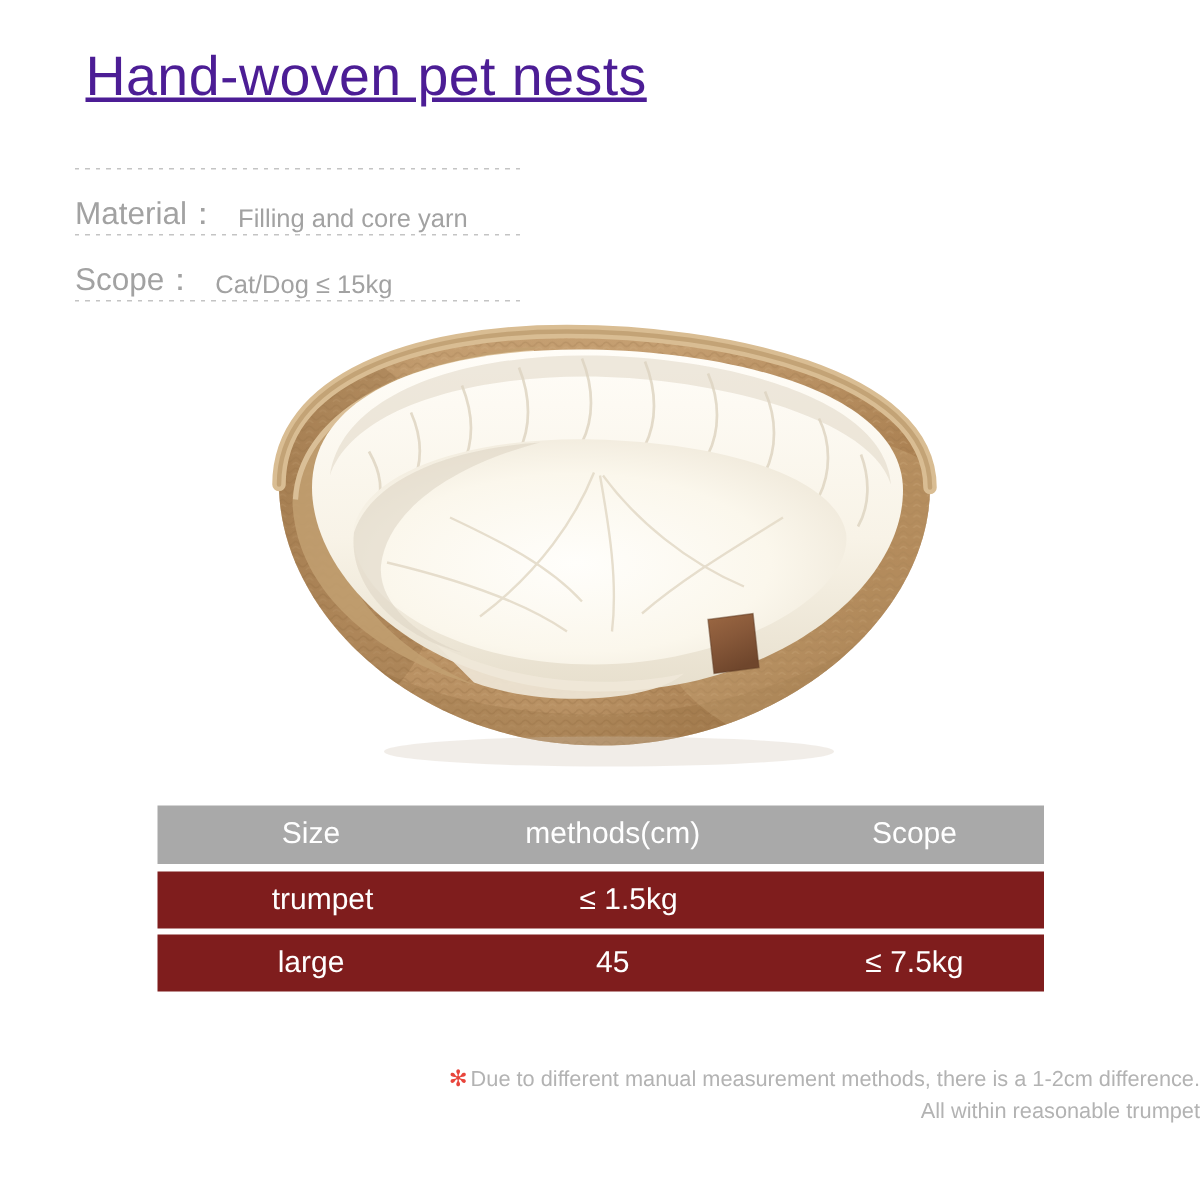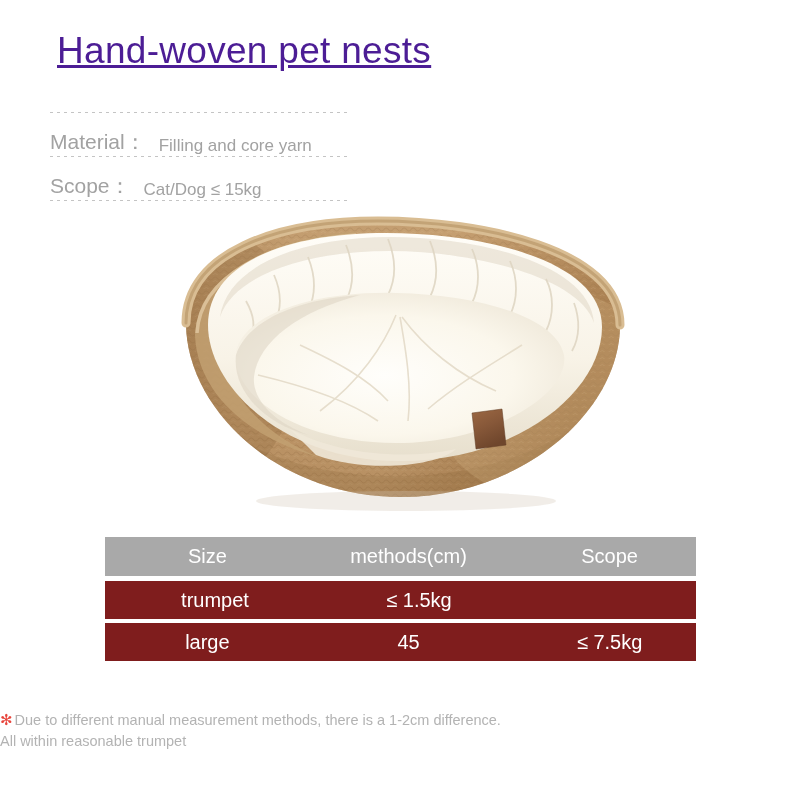--- a/index.html
+++ b/index.html
@@ -107,21 +107,21 @@
   .cell.c2 { width: 215px; }
   .cell.c3 { width: 188px; }
   .table-row.header .cell { font-size: 20px; }
 
   
   .footnote {
     position: absolute;
     left: 0;
     top: 709px;
     width: 800px;
-    text-align: left;
+    text-align: right;
     line-height: 21px;
   }
   .footnote-line {
     font-size: 14.5px;
     color: #b3b3b3;
     white-space: nowrap;
   }
   .asterisk {
     color: #e8453c;
     font-size: 15px;

